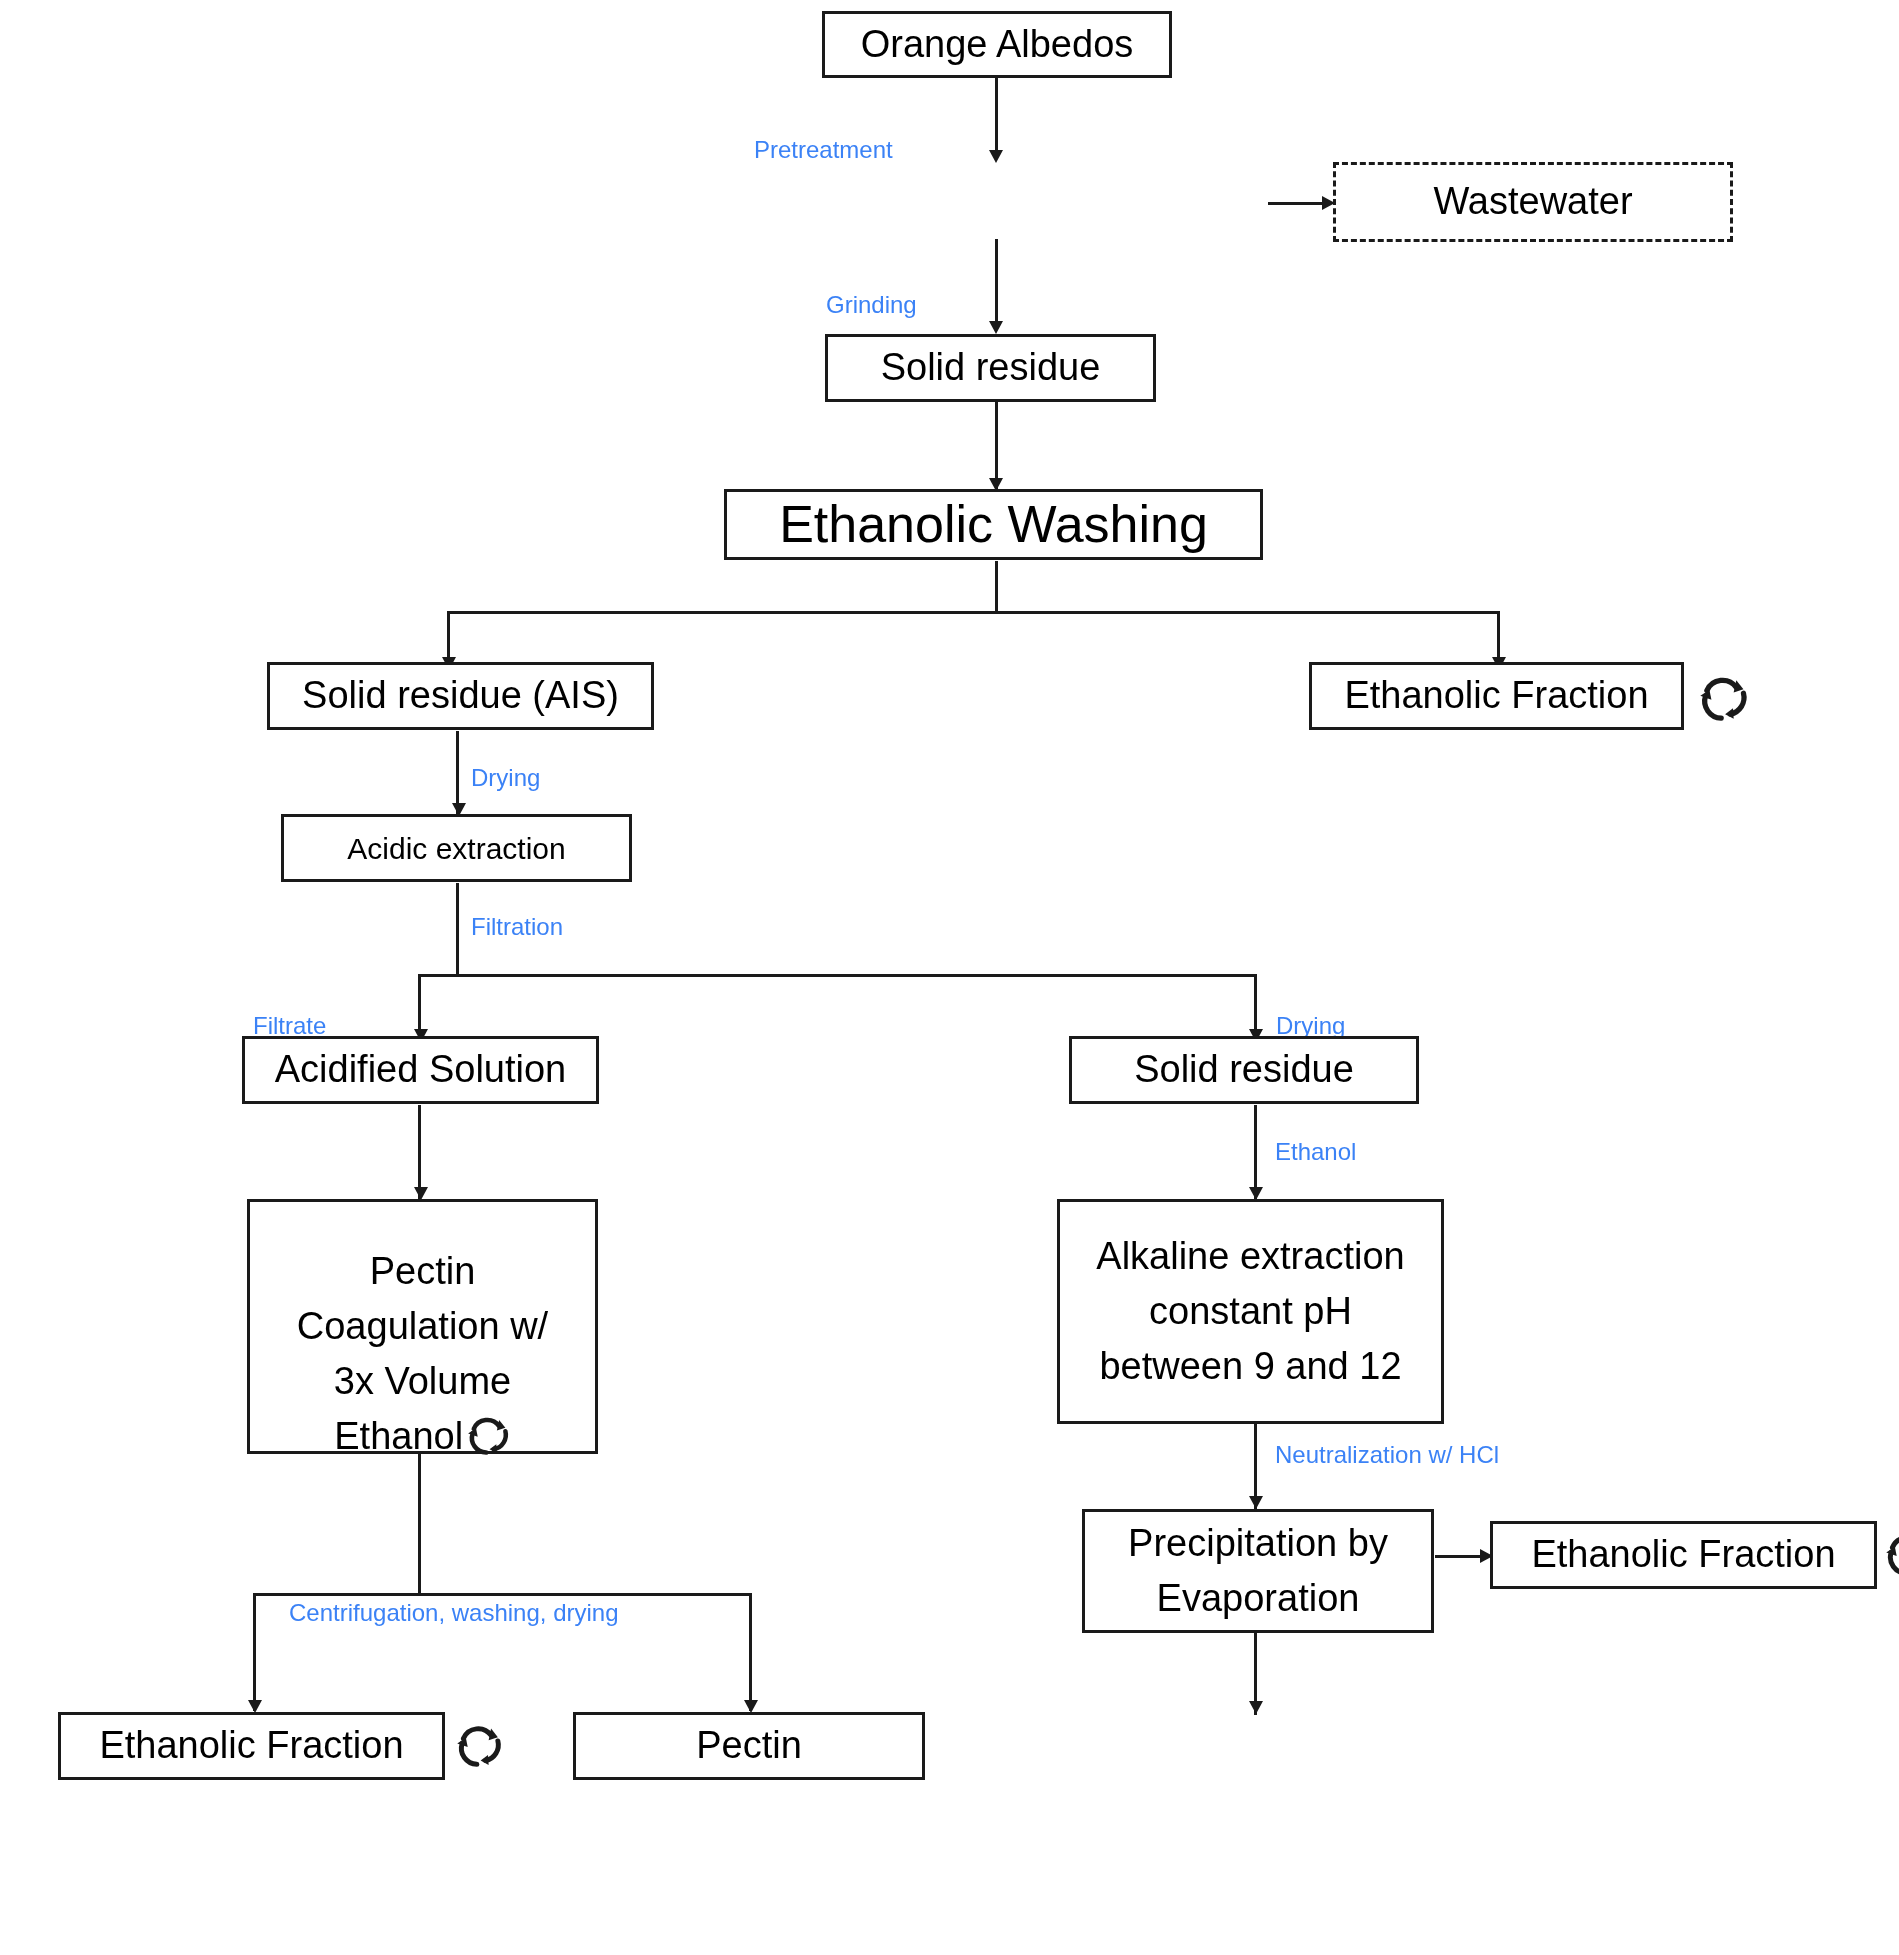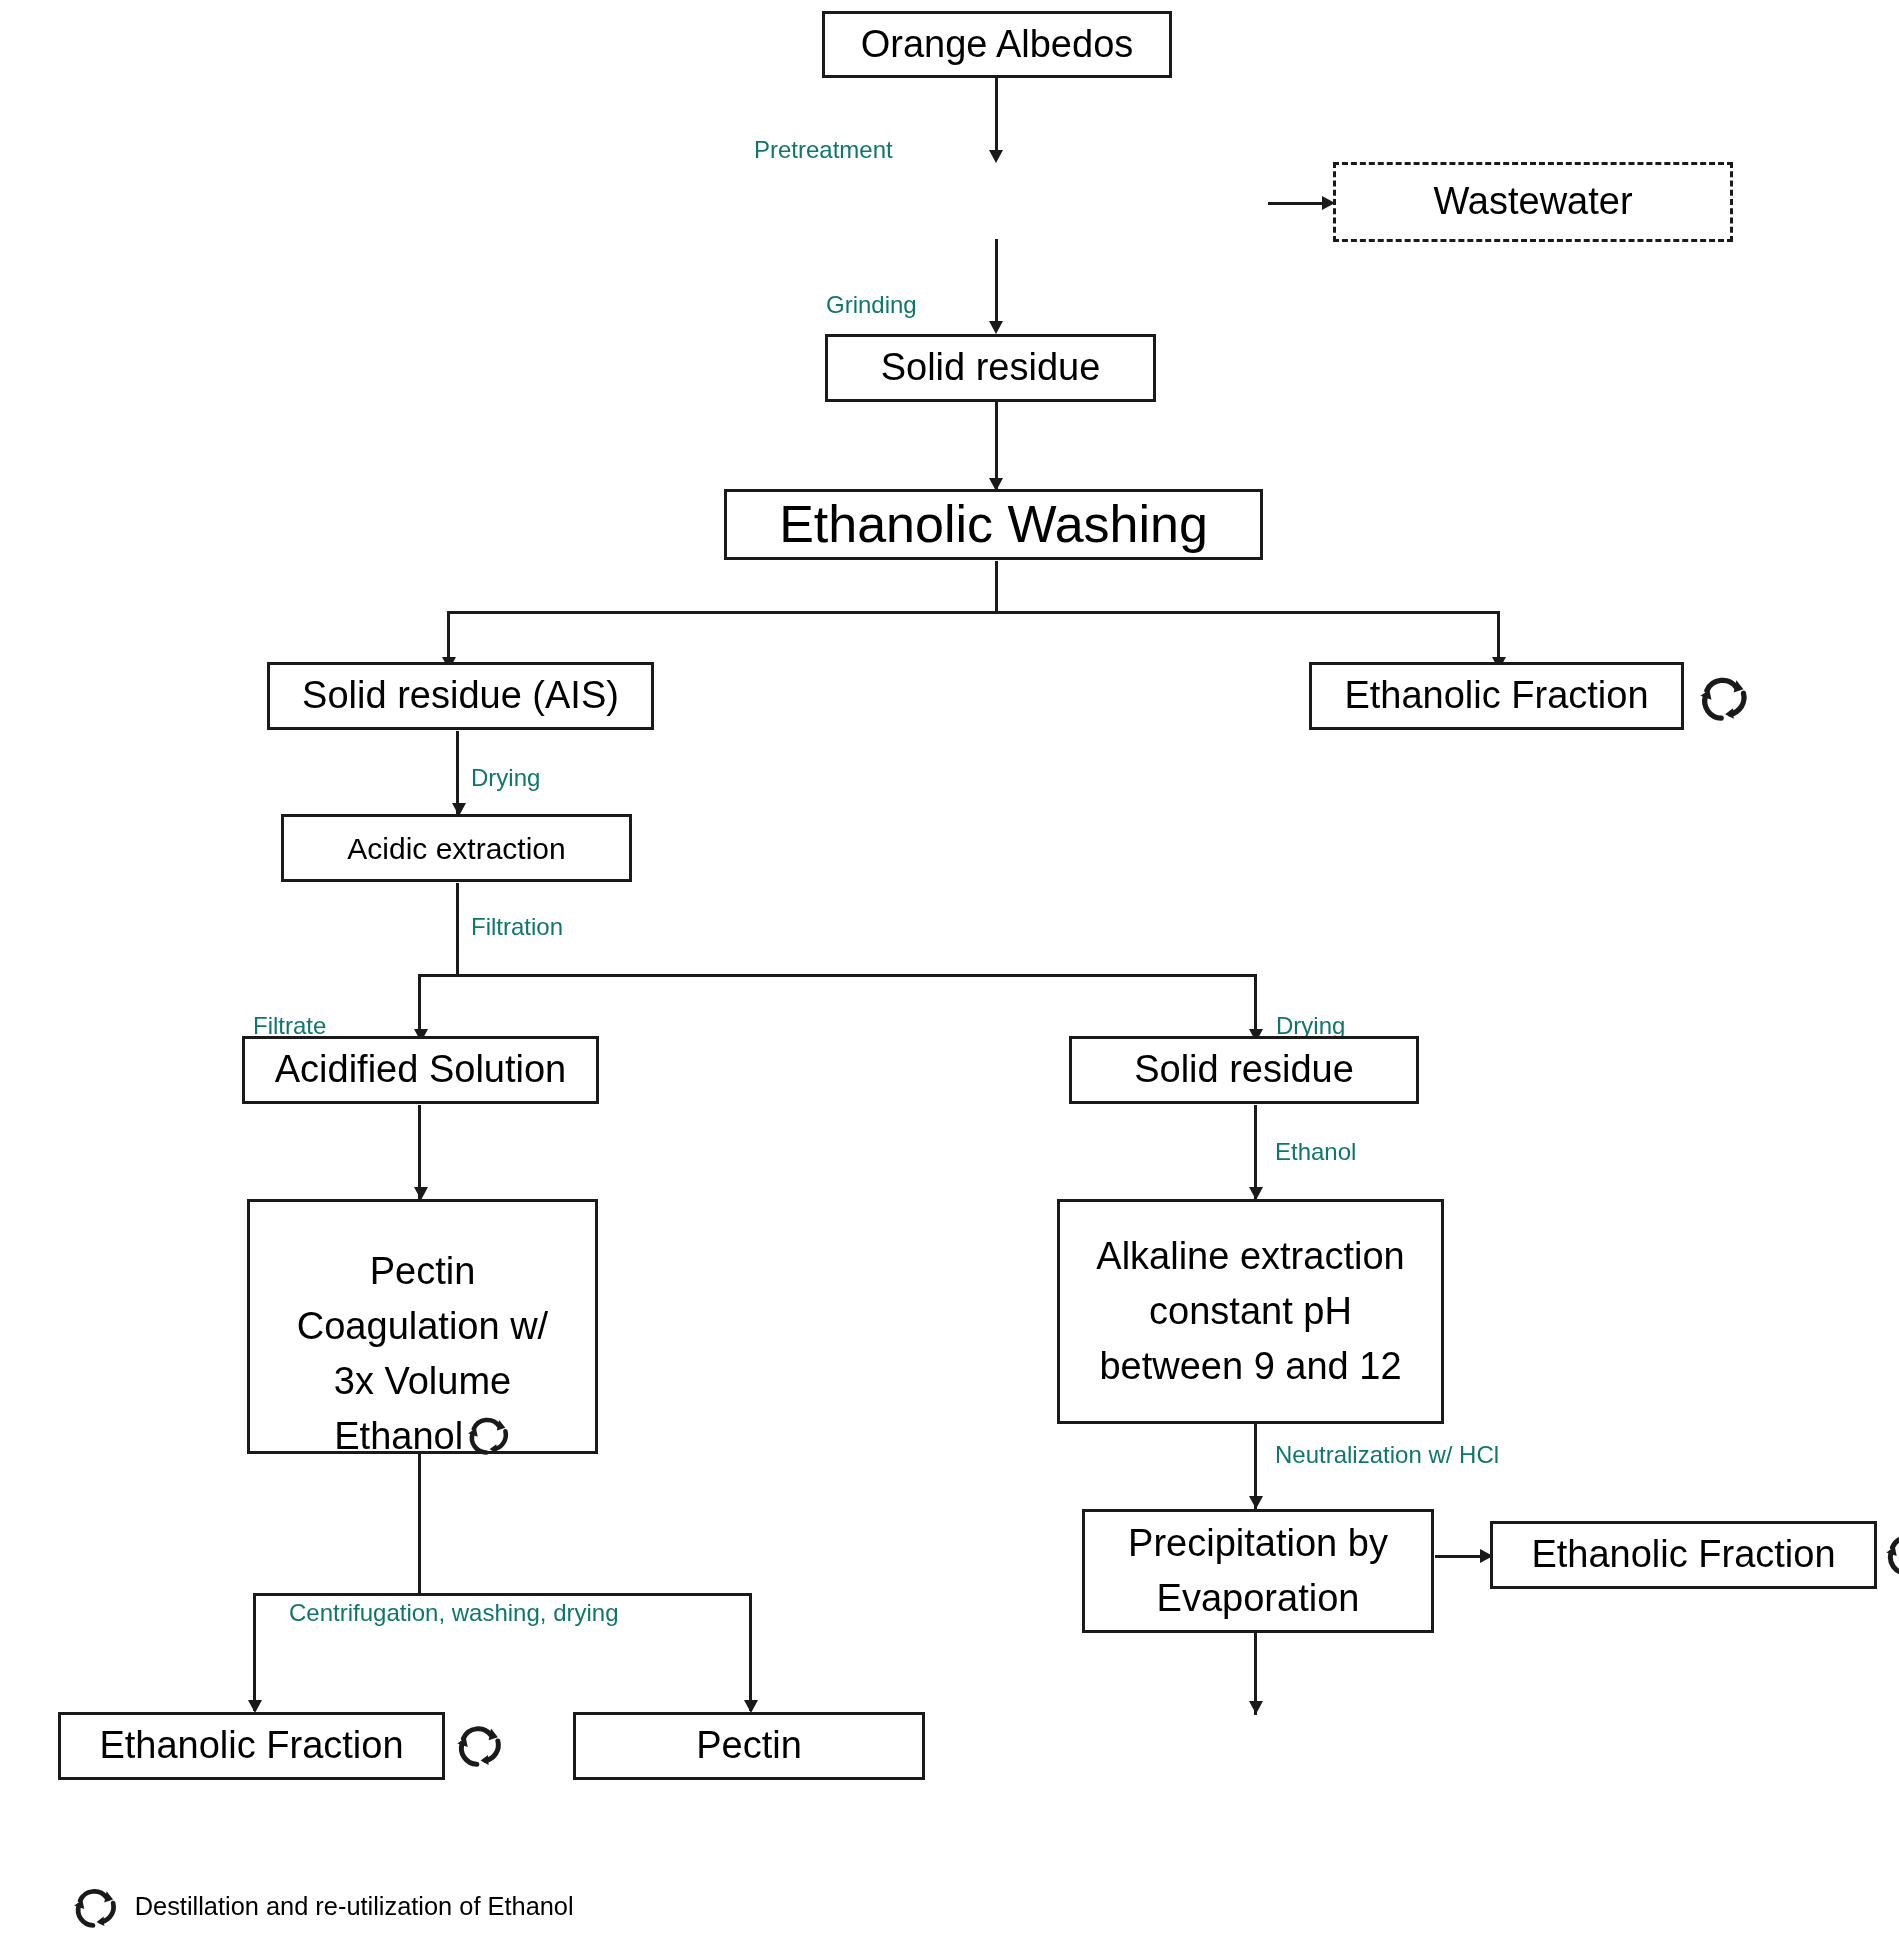--- a/index.html
+++ b/index.html
@@ -65,21 +65,21 @@
     position: absolute;
     width: 0; height: 0;
     border-top: 7.9px solid transparent;
     border-bottom: 7.9px solid transparent;
     border-left: 13.3px solid #1a1a1a;
   }
 
   
   .edge-label {
     position: absolute;
-    color: #0f766e;
+    color: #3b82f6;
     white-space: nowrap;
     font-weight: 400;
   }
 
   
   .recycle-icon {
     position: absolute;
     display: inline-block;
   }
   .recycle-inline {
@@ -259,21 +259,15 @@
   <span class="recycle-icon" style="left:416px; top:1720px;">
     <svg width="48" height="48" viewBox="0 0 78 78">
         <use href="#recycle-glyph"></use>
       </svg>
   </span>
 
   <div class="node" style="left:533px; top:1712px; width:352px; height:68px; font-size:38px;">
     <span class="label">Pectin</span>
   </div>
 
-  <div class="legend" style="left:33px; top:1883px;">
-    <svg width="46" height="46" viewBox="0 0 78 78">
-        <use href="#recycle-glyph"></use>
-      </svg>
-    <span class="legend-text" style="font-size:25.4px;">Destillation  and  re-utilization  of  Ethanol</span>
-  </div>
 
 </div>
 
 
 </body></html>

